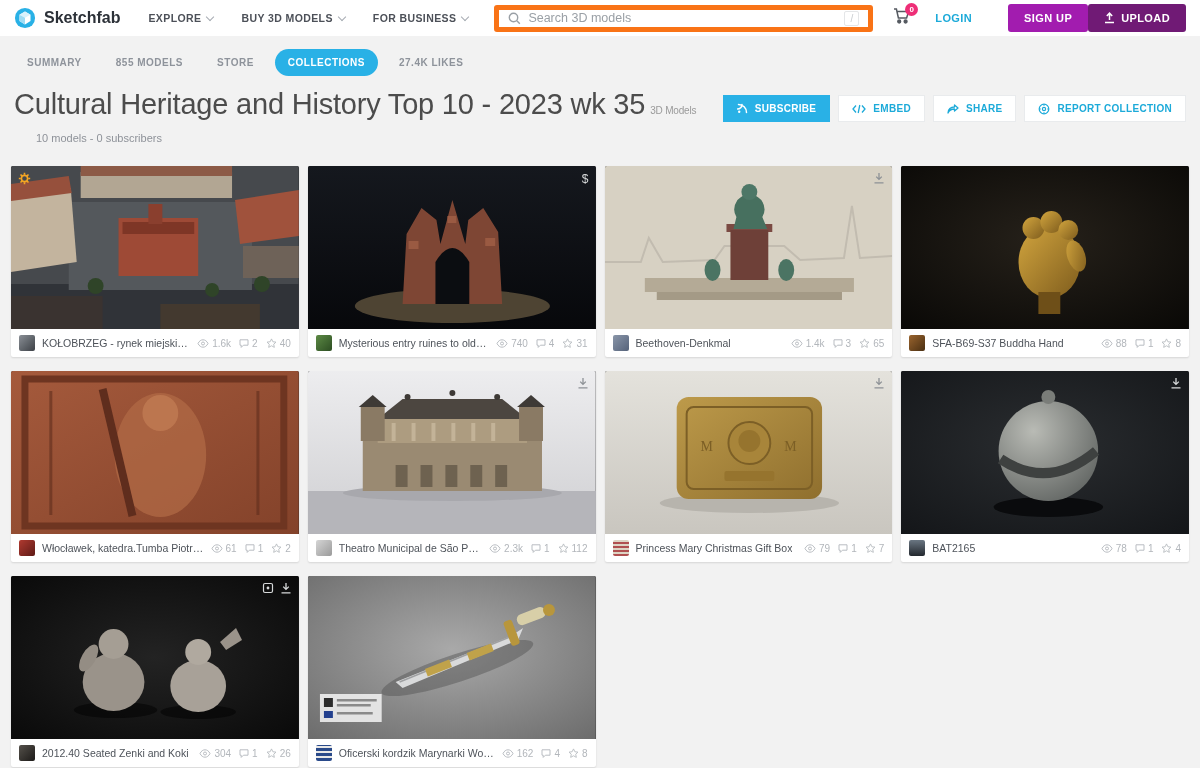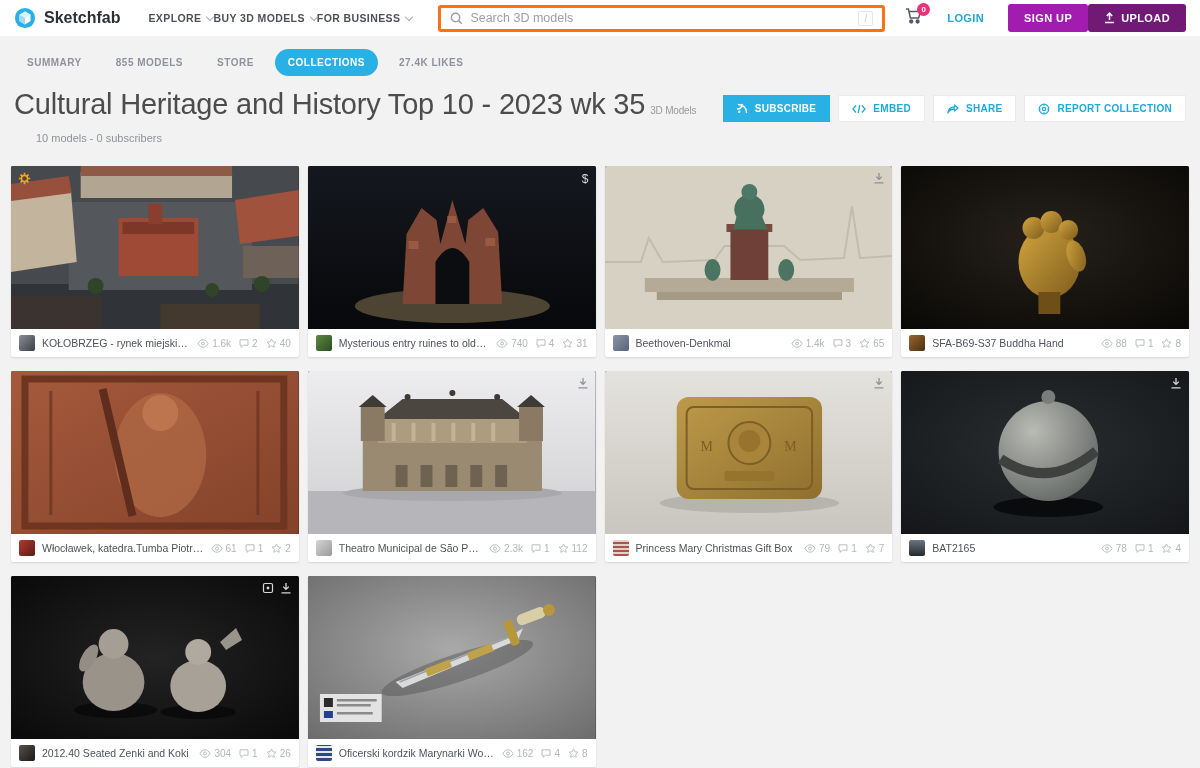--- a/index.html
+++ b/index.html
@@ -3,31 +3,31 @@
 <meta charset="utf-8">
 <style>
   * { box-sizing: border-box; margin: 0; padding: 0; }
   html,body { width:1200px; height:768px; overflow:hidden; }
   body { background:#f2f2f2; font-family:"Liberation Sans", sans-serif; }
 
   
   .header { height:36px; background:#fff; display:flex; align-items:center; padding:12px 14px; }
   .logo { width:22px; height:22px; margin-right:8px; flex:none; cursor:pointer; }
   .brand { font-size:16px; font-weight:700; color:#2c3138; margin-right:28px; cursor:pointer; }
-  .nav { display:flex; margin-right:26px; }
+  .nav { display:flex; gap:28px; margin-right:26px; }
   .nav-item { font-size:10.5px; font-weight:700; color:#4c5058; letter-spacing:.4px; display:flex; align-items:center; gap:6px; cursor:pointer; white-space:nowrap; }
   .chev { width:6px; height:6px; border:solid #a6abb2; border-width:0 1.5px 1.5px 0; transform:rotate(45deg); margin-top:-3px; }
-  .search { flex:1; max-width:688px; height:27px; border:3px solid #f97316; border-radius:3px; display:flex; align-items:center; padding:0 9px; background:#fff; }
+  .search { flex:1; max-width:688px; height:27px; border:5px solid #f97316; border-radius:3px; display:flex; align-items:center; padding:0 9px; background:#fff; }
   .search svg { flex:none; margin-right:7px; }
   .search input { border:none; outline:none; flex:1; font-size:12.5px; color:#444; background:transparent; }
   .search input::placeholder { color:#9aa0a6; }
   .kbd { border:1px solid #e4e6e8; border-radius:2px; color:#c9cdd0; font-size:10px; padding:0 5px; height:15px; line-height:14px; flex:none; }
   .cart { margin:0 24px 0 20px; position:relative; cursor:pointer; flex:none; }
   .cart-badge { position:absolute; top:-5px; right:-7px; background:#ee2e77; color:#fff; border-radius:50%; min-width:13px; height:13px; font-size:8px; display:flex; align-items:center; justify-content:center; font-weight:700; }
-  .login { color:#1caad9; font-size:11px; font-weight:700; letter-spacing:.4px; margin-right:24px; cursor:pointer; flex:none; }
+  .login { color:#1caad9; font-size:11px; font-weight:700; letter-spacing:.4px; margin-right:36px; cursor:pointer; flex:none; }
   .btn { font-size:11px; font-weight:700; letter-spacing:.4px; color:#fff; padding:0 16px; height:28px; border-radius:3px; border:none; display:flex; align-items:center; gap:6px; cursor:pointer; flex:none; font-family:inherit; }
   .btn-signup { background:#a21caf; }
   .btn-upload { background:#701a75; }
 
   
   .tabbar { display:flex; align-items:center; gap:8px; padding:13px 6px 10px 14px; }
   .tab { font-size:10px; font-weight:700; color:#8e939b; letter-spacing:.5px; padding:8px 13px; border-radius:15px; cursor:pointer; white-space:nowrap; }
   .tab.active { background:#29b1e6; color:#fff; }
 
   

